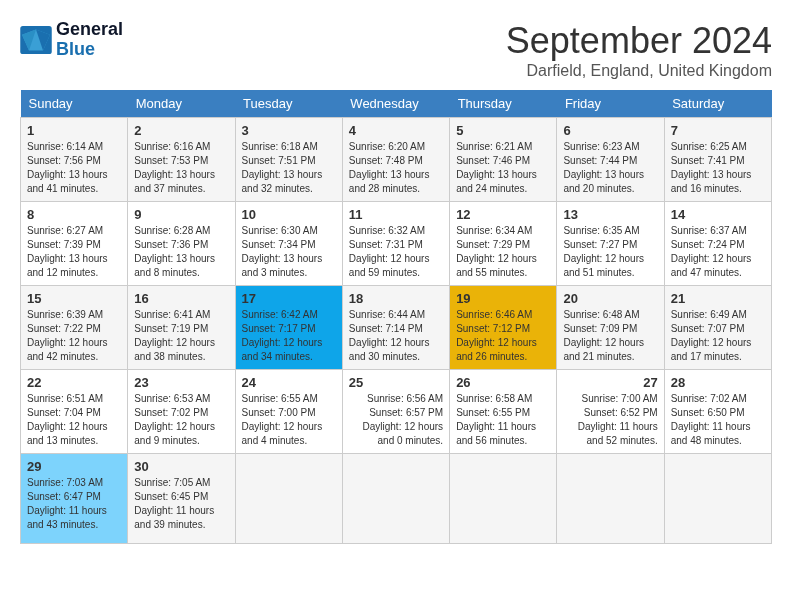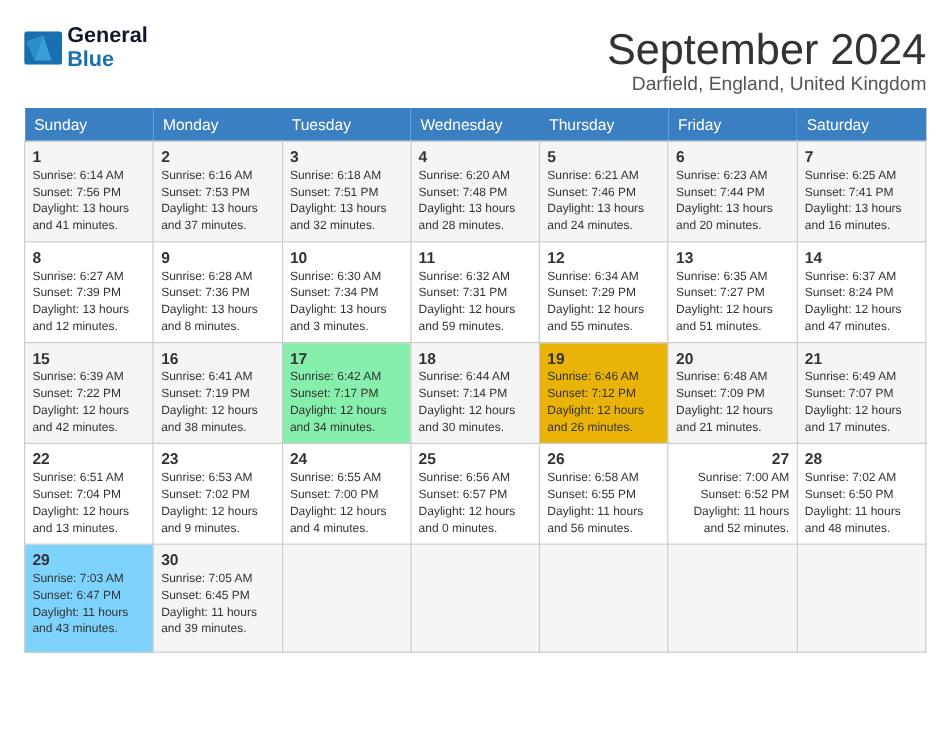--- a/index.html
+++ b/index.html
@@ -202,38 +202,38 @@
         </td>
         <td style="background: rgb(255, 255, 255);">
           <span class="day-num">13</span>
           <div class="day-info" style="white-space: pre-line;">Sunrise: 6:35 AM
 Sunset: 7:27 PM
 Daylight: 12 hours and 51 minutes.</div>
         </td>
         <td style="background: rgb(255, 255, 255);">
           <span class="day-num">14</span>
           <div class="day-info" style="white-space: pre-line;">Sunrise: 6:37 AM
-Sunset: 8:24 PM
+Sunset: 7:24 PM
 Daylight: 12 hours and 47 minutes.</div>
         </td>
       </tr>
       <tr>
         <td style="background: rgb(245, 245, 245);">
           <span class="day-num">15</span>
           <div class="day-info" style="white-space: pre-line;">Sunrise: 6:39 AM
 Sunset: 7:22 PM
 Daylight: 12 hours and 42 minutes.</div>
         </td>
         <td style="background: rgb(245, 245, 245);">
           <span class="day-num">16</span>
           <div class="day-info" style="white-space: pre-line;">Sunrise: 6:41 AM
 Sunset: 7:19 PM
 Daylight: 12 hours and 38 minutes.</div>
         </td>
-        <td style="background: #86efac;">
+        <td style="background: #0ea5e9;">
           <span class="day-num">17</span>
           <div class="day-info" style="white-space: pre-line;">Sunrise: 6:42 AM
 Sunset: 7:17 PM
 Daylight: 12 hours and 34 minutes.</div>
         </td>
         <td style="background: rgb(245, 245, 245);">
           <span class="day-num">18</span>
           <div class="day-info" style="white-space: pre-line;">Sunrise: 6:44 AM
 Sunset: 7:14 PM
 Daylight: 12 hours and 30 minutes.</div>
@@ -271,21 +271,21 @@
 Daylight: 12 hours and 9 minutes.</div>
         </td>
         <td style="background: rgb(255, 255, 255);">
           <span class="day-num">24</span>
           <div class="day-info" style="white-space: pre-line;">Sunrise: 6:55 AM
 Sunset: 7:00 PM
 Daylight: 12 hours and 4 minutes.</div>
         </td>
         <td style="background: rgb(255, 255, 255);">
           <span class="day-num">25</span>
-          <div class="day-info" style="white-space: pre-line;">Sunrise: 6:56 AM
+          <div class="day-info" style="white-space: pre-line; text-align: right;">Sunrise: 6:56 AM
 Sunset: 6:57 PM
 Daylight: 12 hours and 0 minutes.</div>
         </td>
         <td style="background: rgb(255, 255, 255);">
           <span class="day-num">26</span>
           <div class="day-info" style="white-space: pre-line;">Sunrise: 6:58 AM
 Sunset: 6:55 PM
 Daylight: 11 hours and 56 minutes.</div>
         </td>
         <td style="background: rgb(255, 255, 255); text-align: right;">

